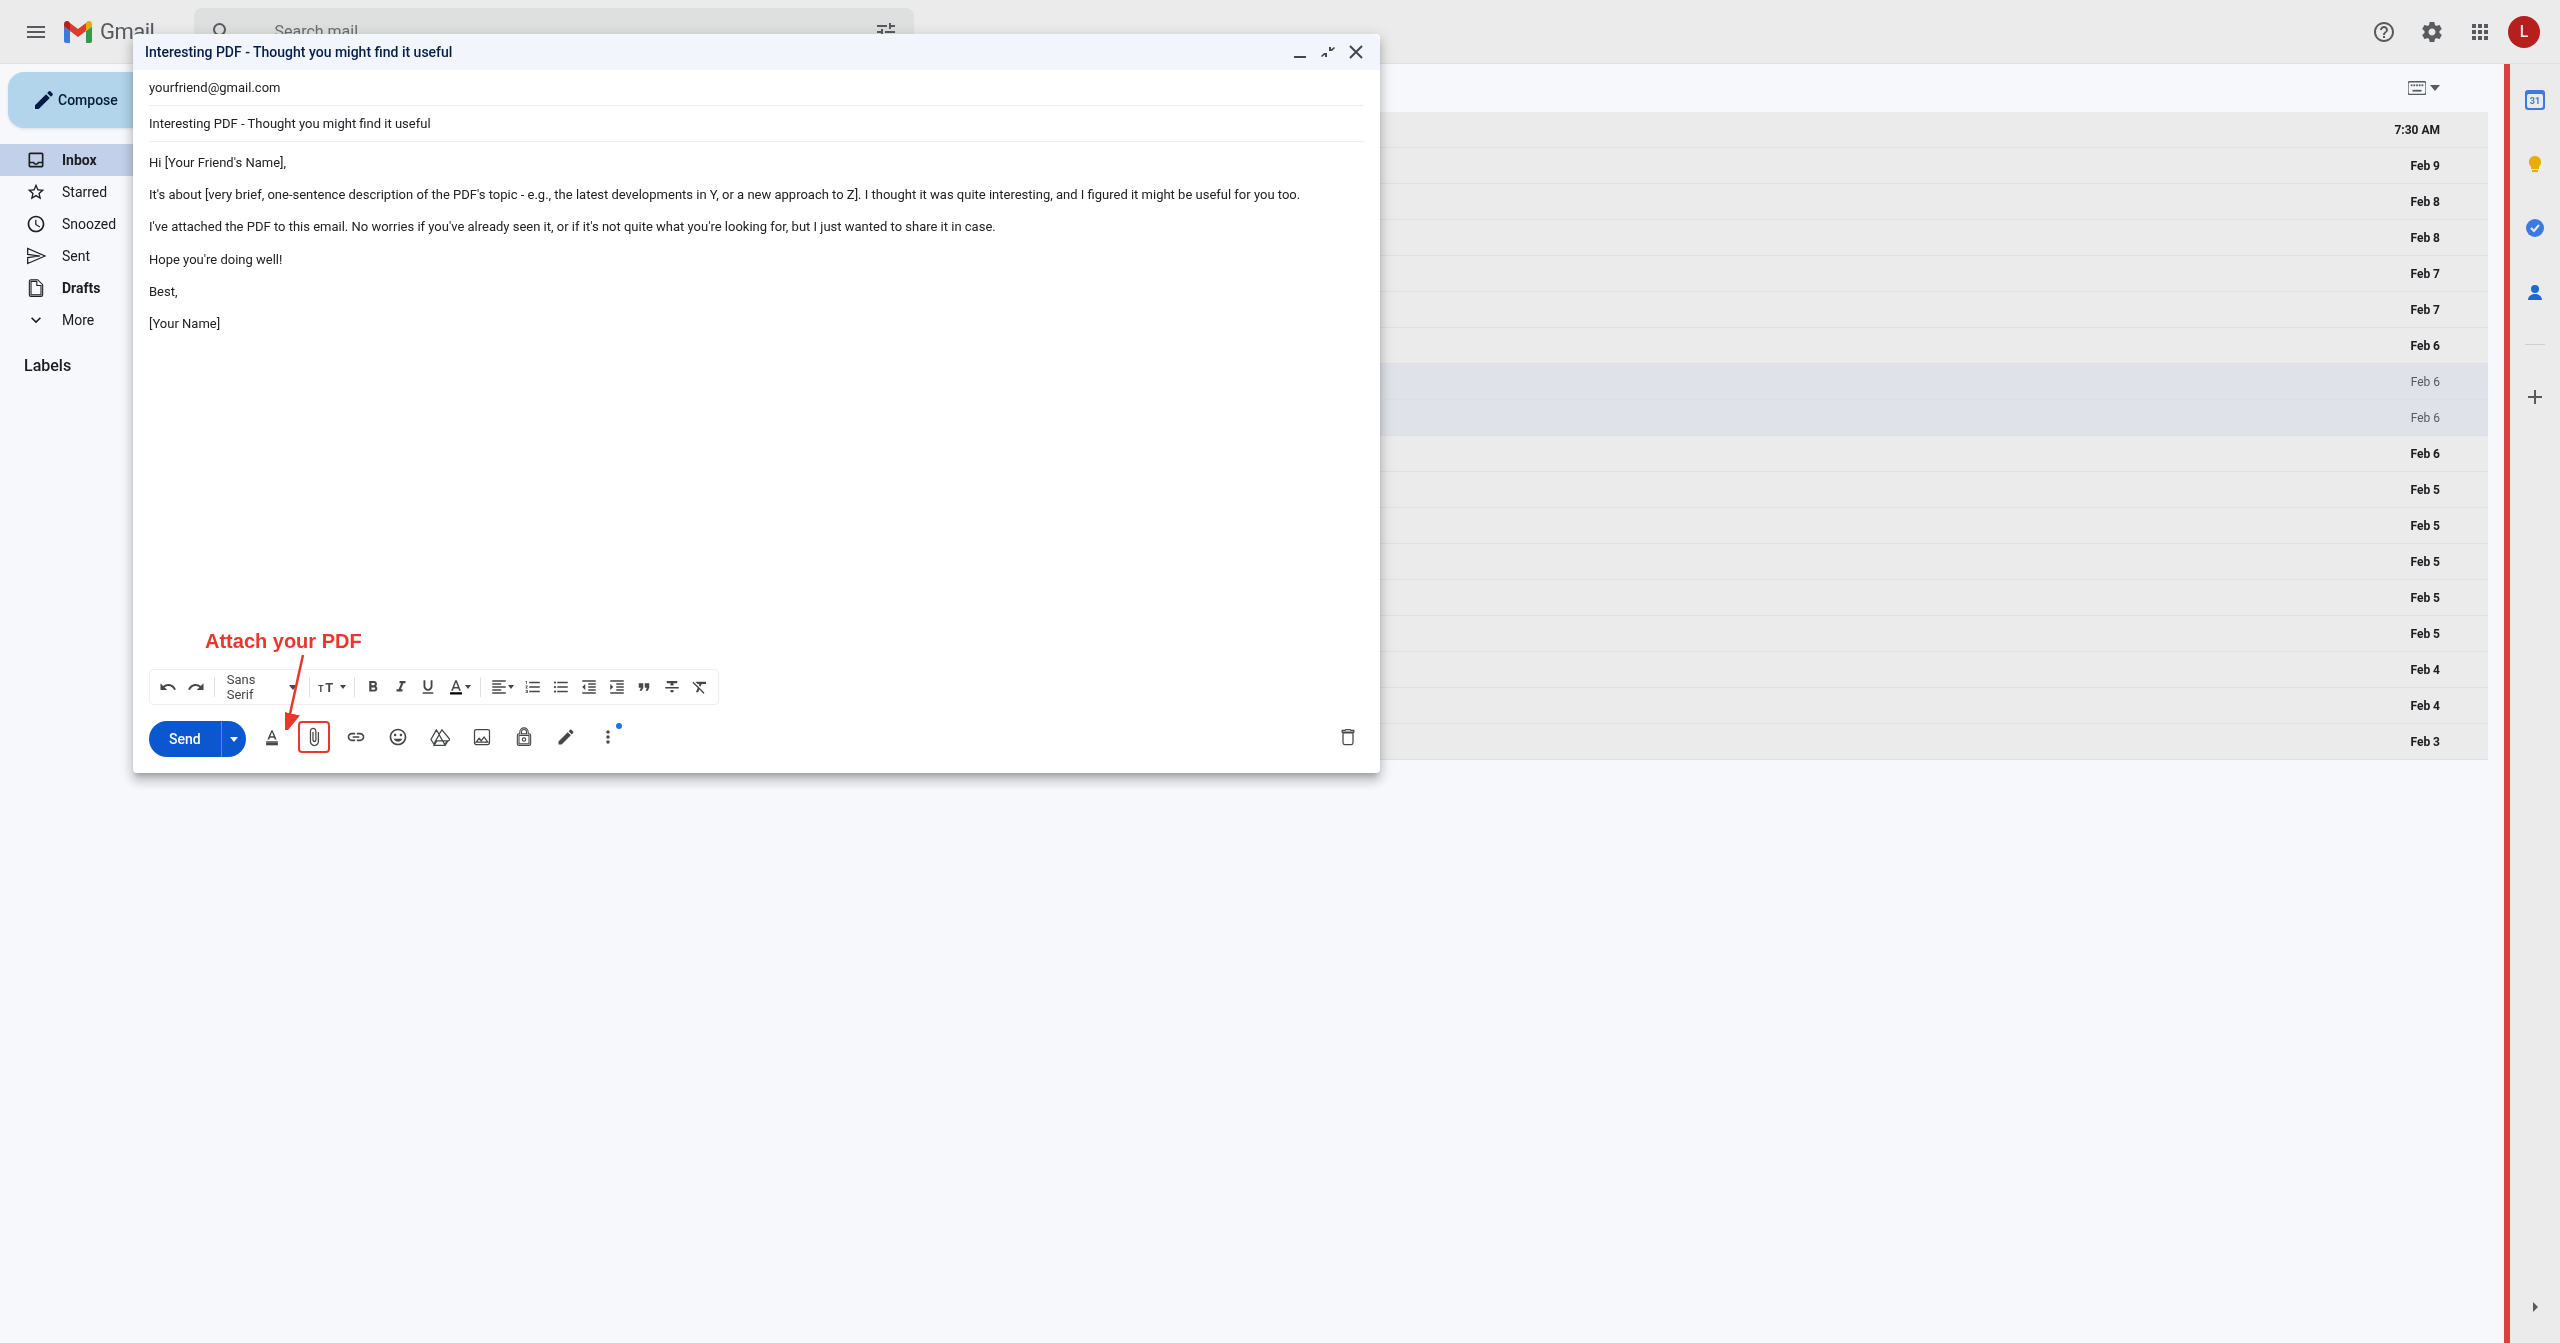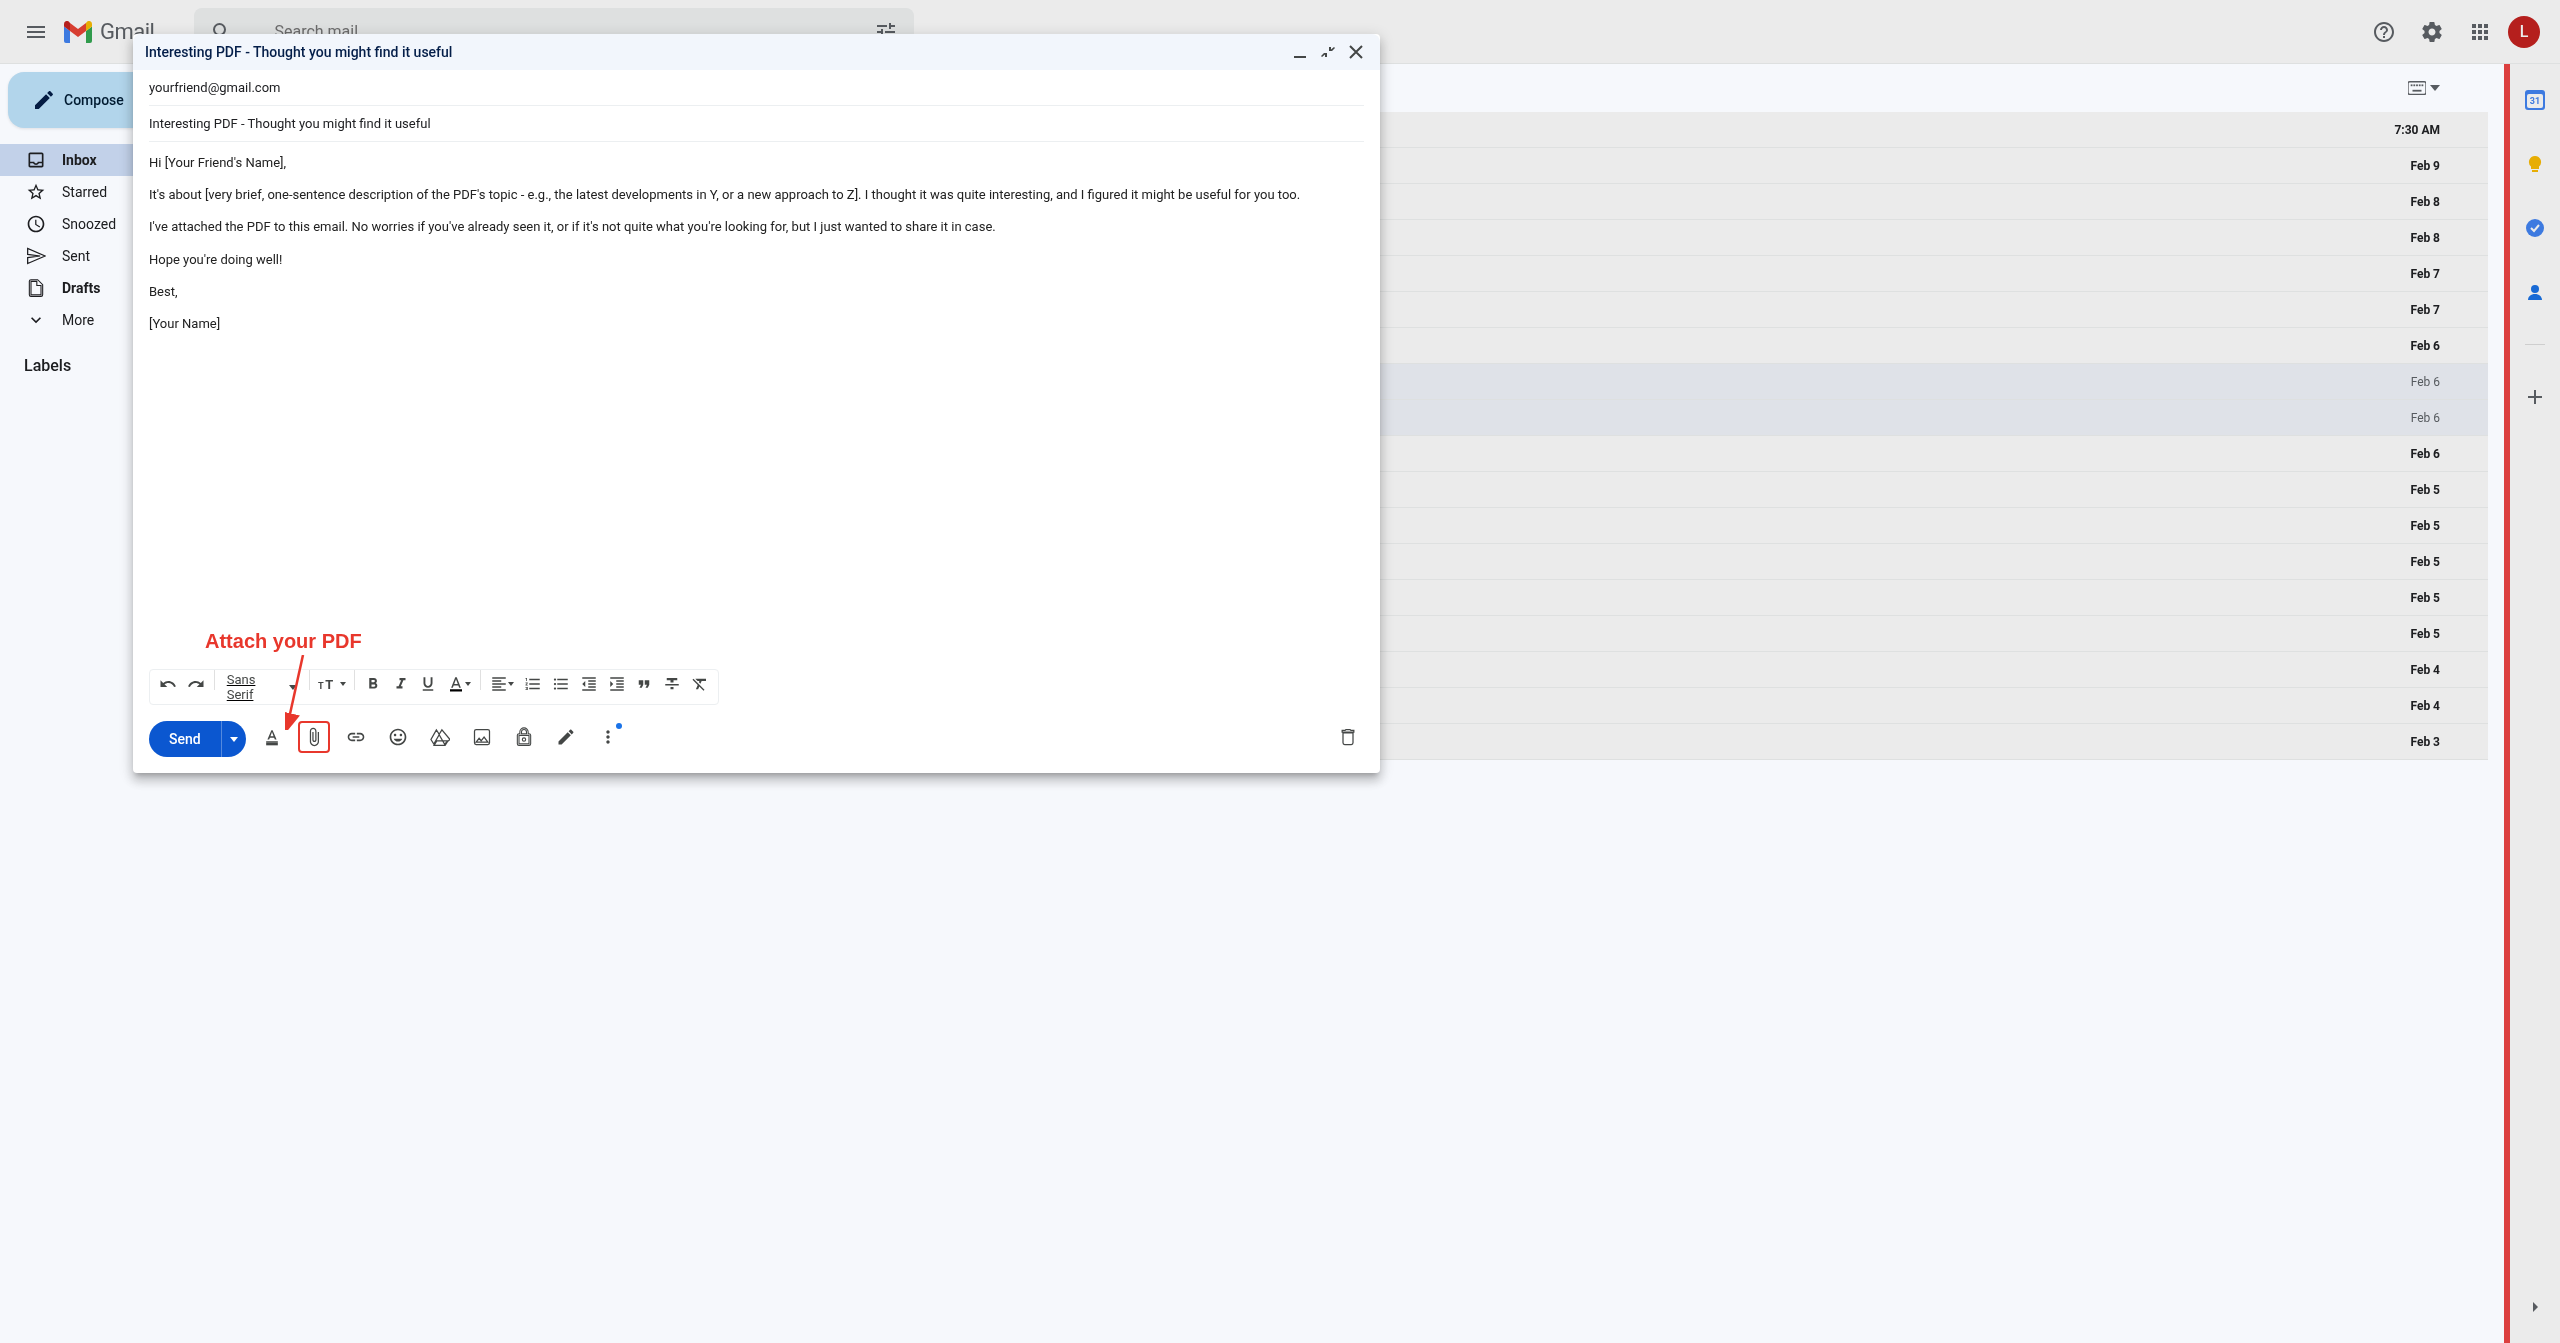--- a/index.html
+++ b/index.html
@@ -16,21 +16,21 @@
 .search-bar { display: flex; align-items: center; background: #f1f3f4; border-radius: 8px; height: 48px; padding: 0 8px; }
 .search-icon-btn { width: 40px; height: 40px; display: flex; align-items: center; justify-content: center; }
 .search-input { flex: 1; border: none; background: transparent; font-size: 16px; outline: none; color: #5f6368; margin-left: 32px; }
 .header-right { display: flex; align-items: center; margin-left: auto; gap: 8px; padding-right: 12px; }
 .header-icon-btn { width: 40px; height: 40px; border-radius: 50%; display: flex; align-items: center; justify-content: center; cursor: pointer; }
 .avatar { width: 32px; height: 32px; border-radius: 50%; background: #c5221f; color: #fff; display: flex; align-items: center; justify-content: center; font-size: 16px; font-weight: 500; }
 
 
 .body-container { display: flex; height: calc(100% - 64px); }
 .sidebar { width: 256px; padding: 8px 0; }
-.compose-btn { display: flex; align-items: center; gap: 8px; padding: 0 24px; height: 56px; margin: 0 8px 16px 8px; background: #c2e7ff; border-radius: 16px; cursor: pointer; font-size: 14px; font-weight: 500; color: #001d35; box-shadow: 0 1px 3px rgba(0,0,0,0.1); width: 152px; }
+.compose-btn { display: flex; align-items: center; gap: 2px; padding: 0 24px; height: 56px; margin: 0 8px 16px 8px; background: #c2e7ff; border-radius: 16px; cursor: pointer; font-size: 14px; font-weight: 500; color: #001d35; box-shadow: 0 1px 3px rgba(0,0,0,0.1); width: 152px; }
 .sidebar-item { display: flex; align-items: center; gap: 16px; padding: 0 12px 0 26px; height: 32px; border-radius: 0 16px 16px 0; cursor: pointer; font-size: 14px; color: #202124; margin-right: 16px; }
 .sidebar-item.active { background: #d3e3fd; font-weight: 700; }
 .sidebar-item .icon { width: 20px; display: flex; }
 .labels-header { padding: 8px 24px; font-size: 16px; font-weight: 500; color: #202124; margin-top: 12px; }
 
 .main-content { flex: 1; padding: 0 16px 0 0; }
 .toolbar { height: 48px; display: flex; align-items: center; justify-content: flex-end; padding-right: 48px; }
 .input-tools { display: flex; align-items: center; gap: 4px; color: #5f6368; font-size: 12px; }
 .mail-list { }
 .mail-row { display: flex; align-items: center; height: 36px; padding: 0 16px; border-bottom: 1px solid #f1f3f4; background: #fff; font-size: 14px; }
@@ -45,21 +45,21 @@
 
 .compose-dialog { position: absolute; left: 133px; top: 34px; width: 1247px; height: 739px; background: #fff; border-radius: 4px; box-shadow: 0 8px 10px 1px rgba(0,0,0,.14), 0 3px 14px 2px rgba(0,0,0,.12), 0 5px 5px -3px rgba(0,0,0,.2); display: flex; flex-direction: column; z-index: 100; }
 .dialog-header { display: flex; align-items: center; height: 36px; background: #f2f6fc; border-radius: 8px 8px 0 0; padding: 0 12px; }
 .dialog-title { font-size: 14px; color: #041e49; font-weight: 500; flex: 1; }
 .dialog-header-btns { display: flex; gap: 4px; }
 .dialog-header-btn { width: 24px; height: 24px; display: flex; align-items: center; justify-content: center; cursor: pointer; color: #444746; }
 .dialog-fields { padding: 0 16px; }
 .dialog-field { height: 36px; display: flex; align-items: center; border-bottom: 1px solid #eceff1; font-size: 13px; color: #202124; }
 .dialog-body { flex: 1; padding: 12px 16px; font-size: 13px; color: #222; line-height: 1.4; overflow-y: auto; }
 .dialog-body p { margin-bottom: 14px; }
-.format-toolbar { display: flex; height: 36px; margin: 0 16px 8px 16px; border: 1px solid #eceff1; border-radius: 4px; padding: 0 4px; background: #fff; text-decoration: underline; }
+.format-toolbar { display: flex; align-items: center; height: 36px; margin: 0 16px 8px 16px; border: 1px solid #eceff1; border-radius: 4px; padding: 0 4px; background: #fff; }
 .format-btn { width: 28px; height: 28px; display: flex; align-items: center; justify-content: center; cursor: pointer; color: #444746; border-radius: 4px; }
 .format-sep { width: 1px; height: 20px; background: #e0e0e0; margin: 0 4px; }
 .font-select { font-size: 13px; color: #444746; padding: 0 8px; display: flex; align-items: center; gap: 4px; cursor: pointer; }
 .dialog-footer { display: flex; align-items: flex-start; padding: 8px 16px 16px 16px; gap: 10px; }
 .send-btn { display: flex; align-items: center; background: #0b57d0; color: #fff; border-radius: 18px; height: 36px; font-size: 14px; font-weight: 500; cursor: pointer; }
 .send-btn-main { padding: 0 20px; border-right: 1px solid rgba(255,255,255,0.3); height: 100%; display: flex; align-items: center; }
 .send-btn-arrow { padding: 0 8px; height: 100%; display: flex; align-items: center; }
 .footer-icon { width: 32px; height: 32px; display: flex; align-items: center; justify-content: center; cursor: pointer; color: #444746; border-radius: 4px; position: relative; }
 .footer-icon.highlighted { border: 2px solid #e8372c; }
 .trash-icon { margin-left: auto; }

